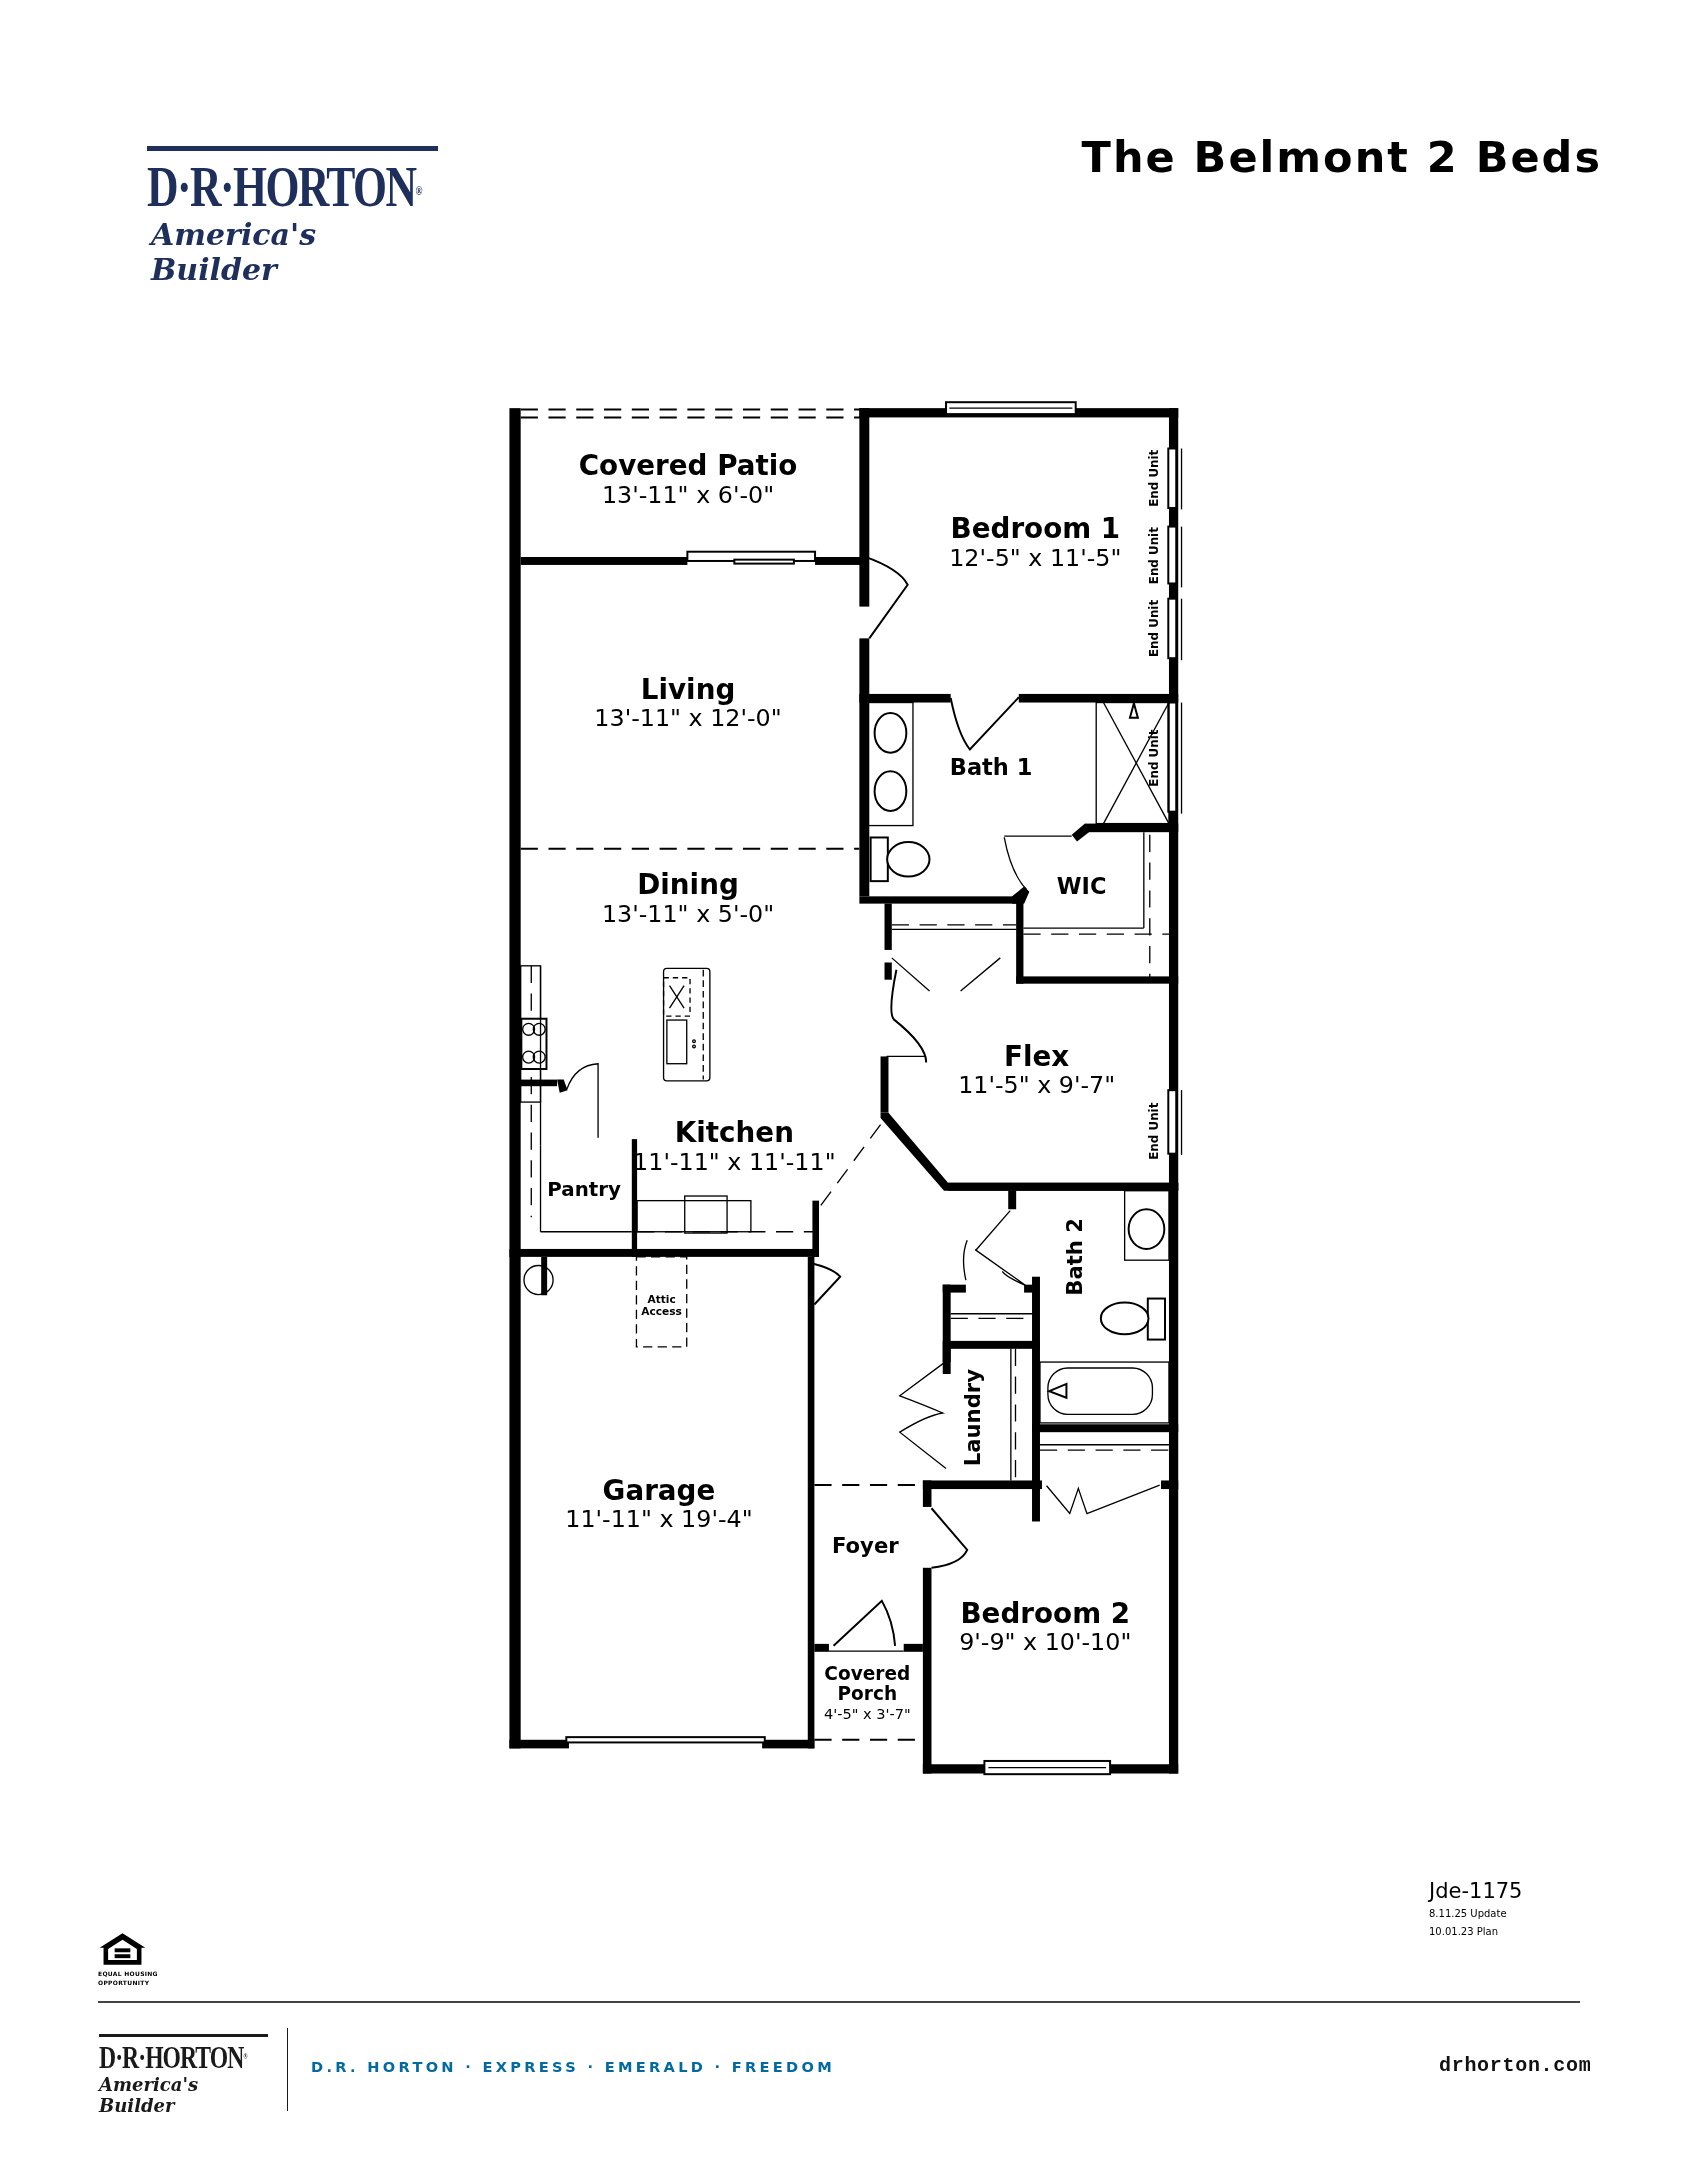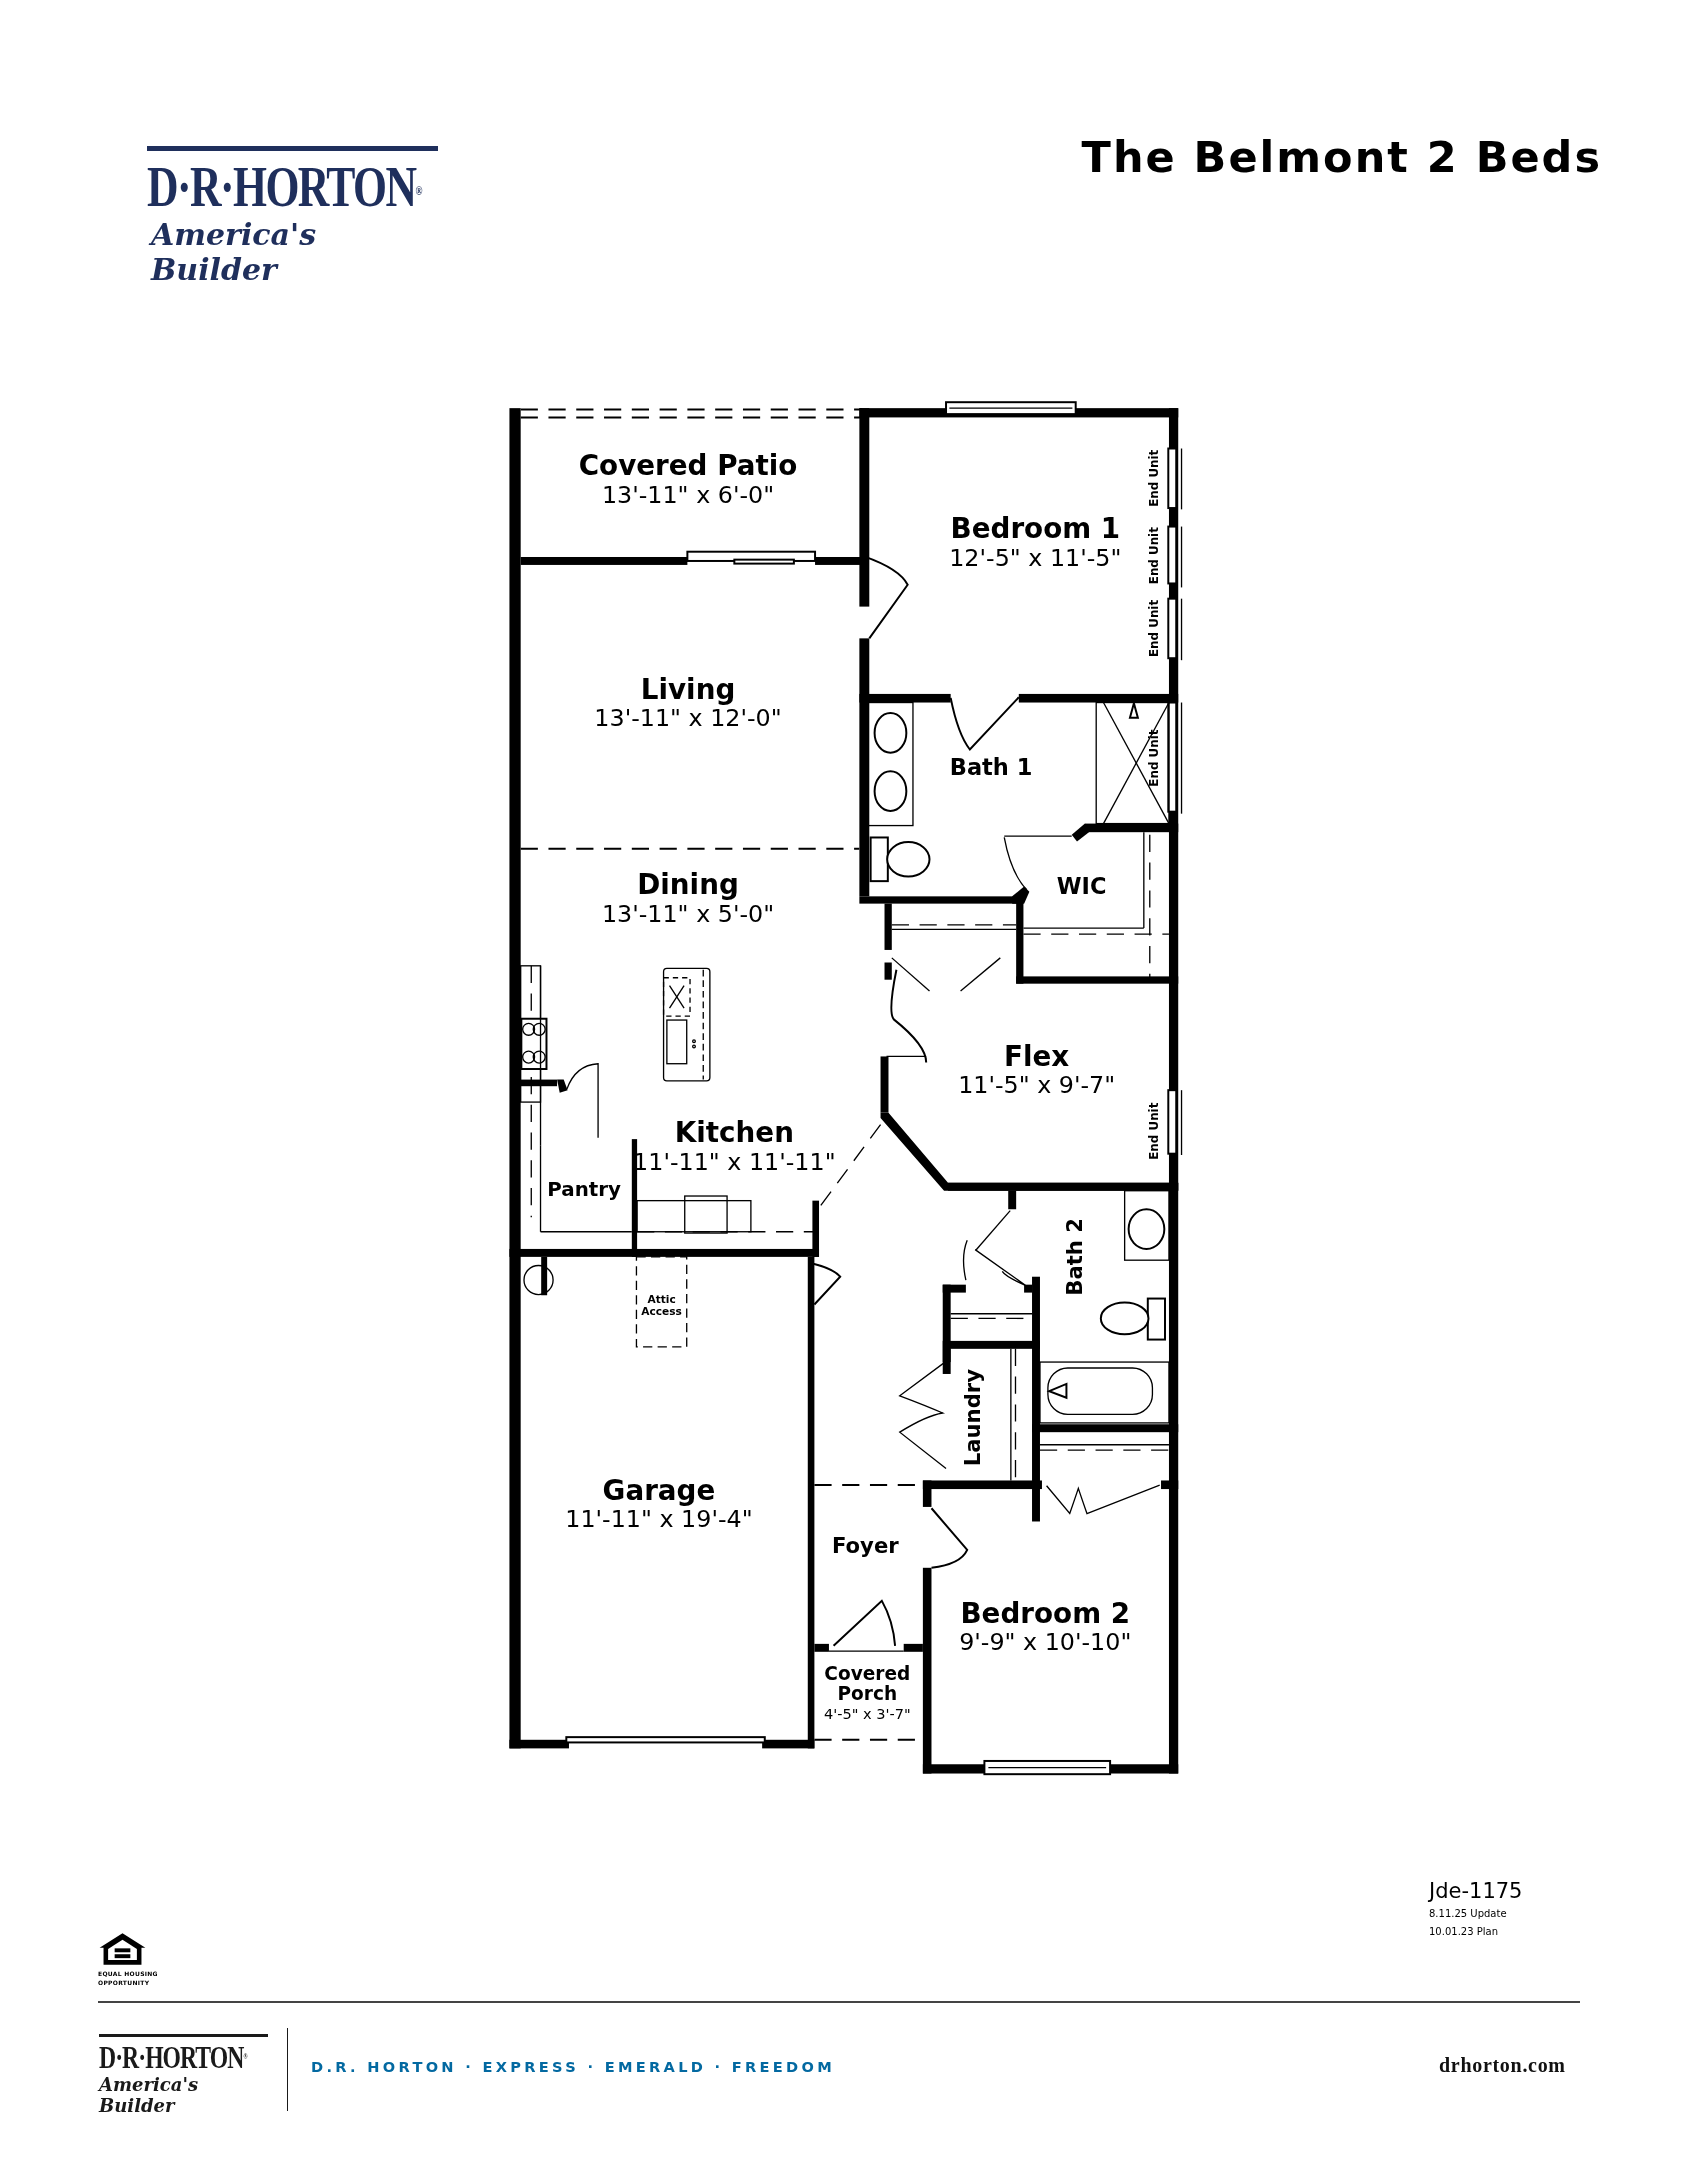--- a/index.html
+++ b/index.html
@@ -38,21 +38,21 @@
   .eho .cap { font-family: "DejaVu Sans", sans-serif; font-weight: 700; font-size: 6px; line-height: 6.6px; letter-spacing: 0.3px; margin-top: 2.6px; white-space: nowrap; }
 
   .rule-footer { left: 98px; top: 2001px; width: 1482px; height: 2px; background: #444; }
 
   .foot-logo { left: 99px; top: 2034px; width: 172px; color: #1a1a1a; }
   .foot-logo .rule { height: 2.6px; background: #1a1a1a; width: 169px; margin-bottom: 5.3px; }
   .foot-logo .word { font-family: "Liberation Serif", "DejaVu Serif", serif; font-weight: 700; font-size: 32px; line-height: 30px; letter-spacing: -1.3px; transform: scaleX(0.74); transform-origin: left center; white-space: nowrap; }
   .foot-logo .tag { font-family: "DejaVu Serif", serif; font-style: italic; font-weight: 700; font-size: 18px; margin-top: 2.6px; }
   .foot-divider { left: 287px; top: 2028px; width: 1.3px; height: 83px; background: #1a1a1a; }
   .brands { left: 311px; top: 2058px; font-family: "DejaVu Sans", sans-serif; font-weight: 700; font-size: 14.6px; letter-spacing: 3.3px; color: #0369a1; white-space: nowrap; }
-  .site { left: 1439px; top: 2054px; font-family: Liberation Serif, serif; font-weight: 700; font-size: 20px; letter-spacing: 0.7px; color: #111; }
+  .site { left: 1439px; top: 2054px; font-family: Liberation Mono, monospace; font-weight: 700; font-size: 20px; letter-spacing: 0.7px; color: #111; }
 </style>
 </head>
 <body>
 
 <div class="abs logo">
   <div class="rule"></div>
   <div class="word"><span>D·R·HORTON</span><span class="reg">®</span></div>
   <div class="tag">America's Builder</div>
 </div>
 

